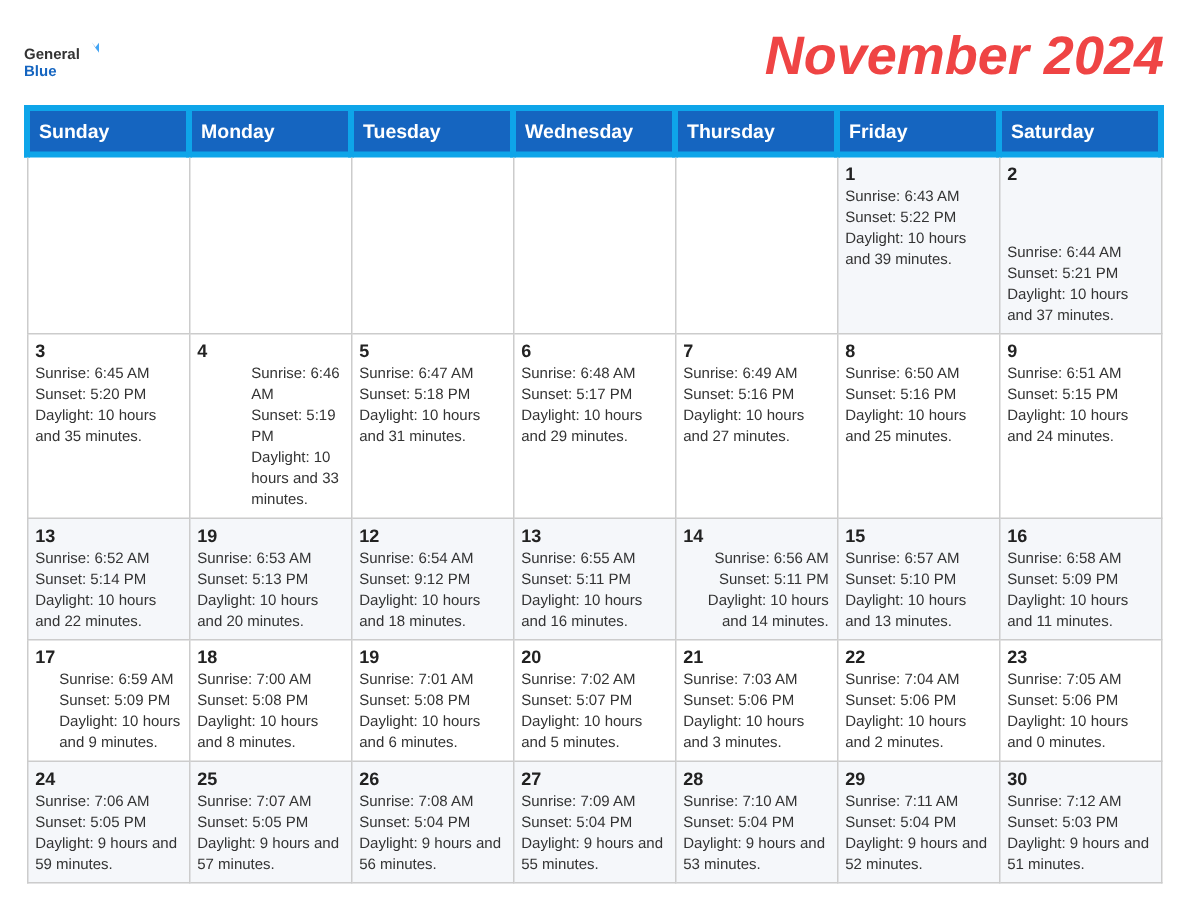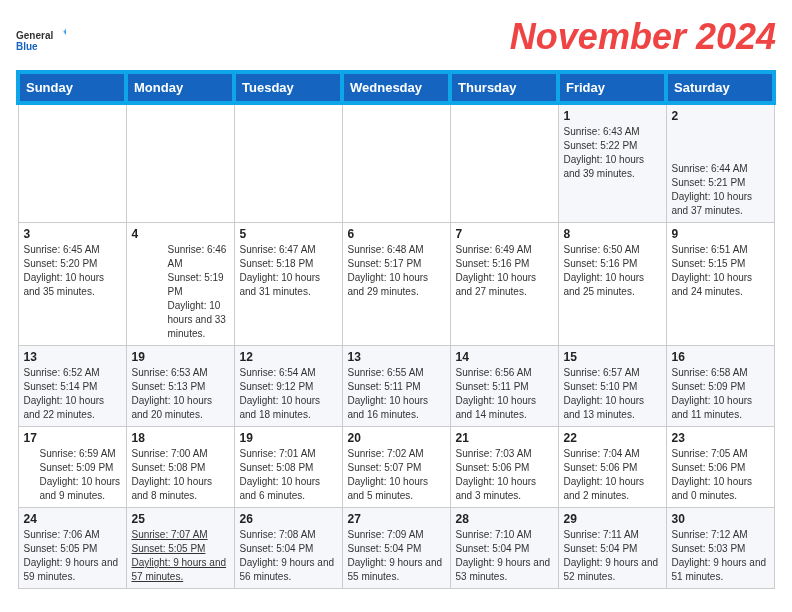--- a/index.html
+++ b/index.html
@@ -191,21 +191,21 @@
 Daylight: 10 hours and 18 minutes.</div>
         </td>
         <td>
           <span class="day-num">13</span>
           <div class="day-info" style="white-space: pre-line;">Sunrise: 6:55 AM
 Sunset: 5:11 PM
 Daylight: 10 hours and 16 minutes.</div>
         </td>
         <td>
           <span class="day-num">14</span>
-          <div class="day-info" style="white-space: pre-line;">Sunrise: 6:56 AM
+          <div class="day-info" style="white-space: pre-line; text-align: right;">Sunrise: 6:56 AM
 Sunset: 5:11 PM
 Daylight: 10 hours and 14 minutes.</div>
         </td>
         <td>
           <span class="day-num">15</span>
           <div class="day-info" style="white-space: pre-line;">Sunrise: 6:57 AM
 Sunset: 5:10 PM
 Daylight: 10 hours and 13 minutes.</div>
         </td>
         <td>
@@ -261,21 +261,21 @@
       </tr>
       <tr>
         <td>
           <span class="day-num">24</span>
           <div class="day-info" style="white-space: pre-line;">Sunrise: 7:06 AM
 Sunset: 5:05 PM
 Daylight: 9 hours and 59 minutes.</div>
         </td>
         <td>
           <span class="day-num">25</span>
-          <div class="day-info" style="white-space: pre-line; text-decoration: underline;">Sunrise: 7:07 AM
+          <div class="day-info" style="white-space: pre-line;">Sunrise: 7:07 AM
 Sunset: 5:05 PM
 Daylight: 9 hours and 57 minutes.</div>
         </td>
         <td>
           <span class="day-num">26</span>
           <div class="day-info" style="white-space: pre-line;">Sunrise: 7:08 AM
 Sunset: 5:04 PM
 Daylight: 9 hours and 56 minutes.</div>
         </td>
         <td>

